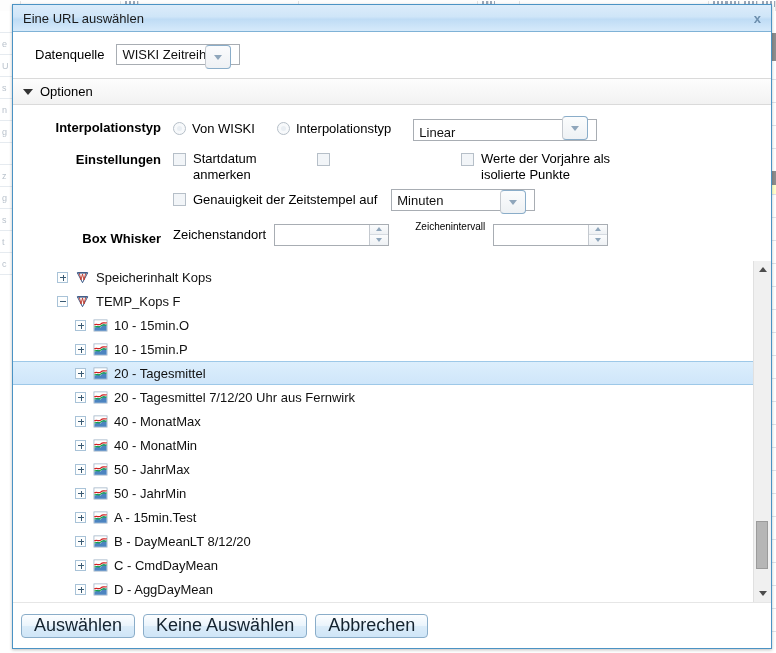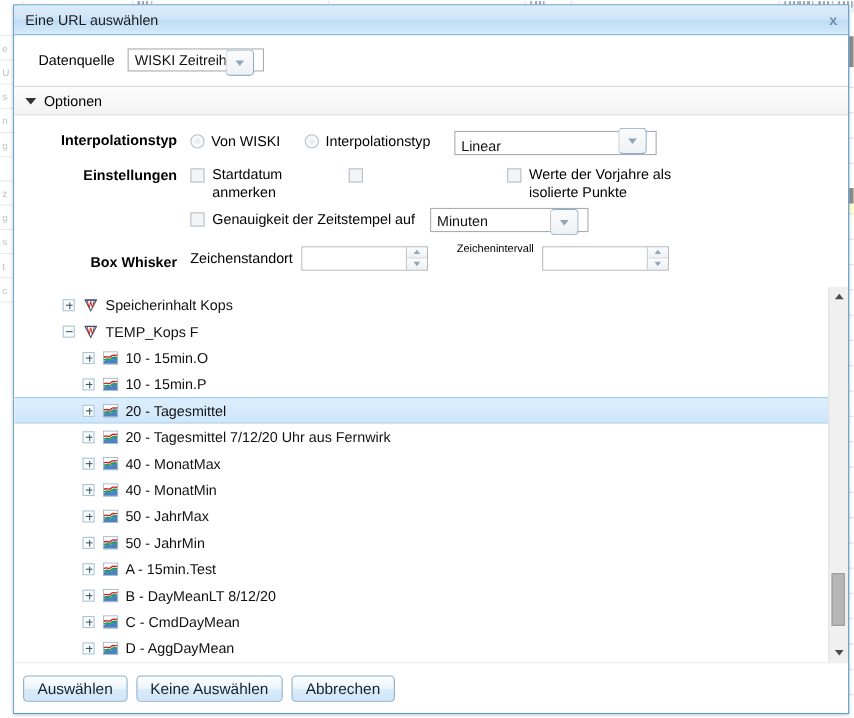--- a/index.html
+++ b/index.html
@@ -158,21 +158,21 @@
   .caret-d-b{width:0;height:0;border-left:4px solid transparent;border-right:4px solid transparent;
              border-top:5px solid #4c4c4c;}
 
   
   .footer { height:46px; flex:0 0 46px; box-sizing:border-box; background:#fff;
             border-top:1px solid #e6e6e6; display:flex; align-items:center; padding-left:8px; }
   .btn {
     height:24px; box-sizing:border-box; padding:0 12px; margin-right:8px;
     border:1px solid #8aadc9; border-radius:4px;
     background:linear-gradient(to bottom,#fdfeff 0%,#eaf4fc 50%,#dbecf9 51%,#cfe5f7 100%);
-    font-size:14px; font-family:"Liberation Sans", sans-serif; color:#14232f; cursor:pointer;
+    font-size:18px; font-family:"Liberation Sans", sans-serif; color:#14232f; cursor:pointer;
     display:inline-flex; align-items:center;
   }
 </style>
 </head>
 <body>
 
 <div id="bg-layer">
   <div class="bg-toolbar" id="bg-toolbar">
       <div class="bg-tb-cell" style="width: 40px;"></div>
       <div class="bg-tb-cell" style="width: 200px;"></div>

